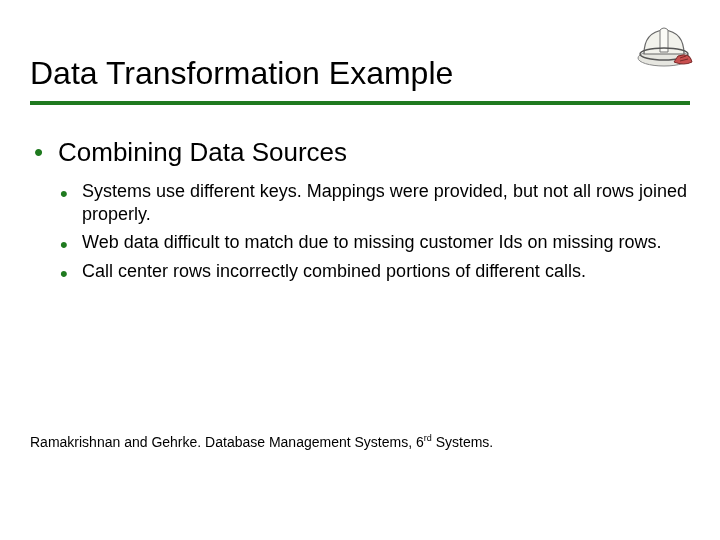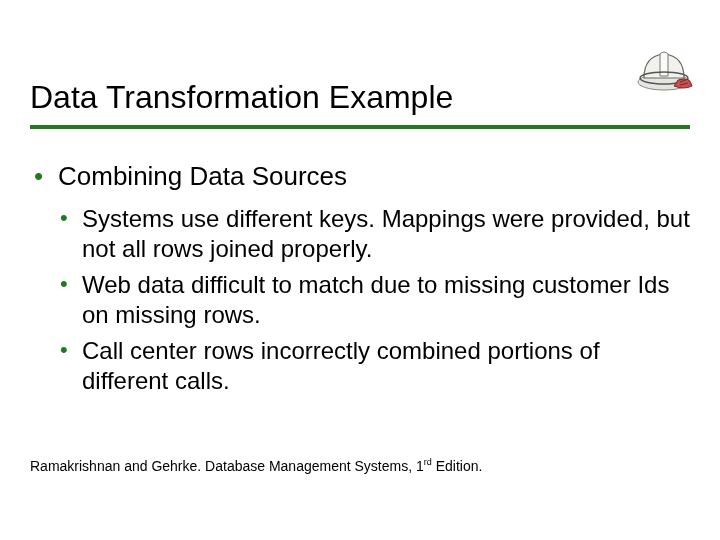--- a/index.html
+++ b/index.html
@@ -12,21 +12,20 @@
     color: #000;
     position: relative;
     overflow: hidden;
   }
   .slide {
     position: relative;
     width: 720px;
     height: 496px;
     box-sizing: border-box;
     padding: 56px 30px 0 30px;
-    margin-top: 24px;
   }
   .title {
     font-size: 32px;
     font-weight: 400;
     font-family: Arial, Helvetica, sans-serif;
     margin: 0;
     line-height: 1.1;
   }
   .rule {
     height: 4px;
@@ -59,21 +58,21 @@
     color: #1f7a1f;
   }
   .level2 {
     margin: 12px 0 0 0;
     padding: 0;
     list-style: none;
   }
   .level2 > li {
     position: relative;
     padding-left: 24px;
-    font-size: 24px;
+    font-size: 18px;
     line-height: 1.25;
     margin-bottom: 6px;
   }
   .level2 > li::before {
     content: "•";
     position: absolute;
     left: 2px;
     top: 0;
     font-size: 22px;
     color: #1f7a1f;
@@ -120,16 +119,16 @@
           <span>Web data difficult to match due to missing customer Ids on missing rows.</span>
         </li>
         <li>
           <span>Call center rows incorrectly combined portions of different calls.</span>
         </li>
       </ul>
     </li>
   </ul>
 
   <div class="footer">
-    <span>Ramakrishnan and Gehrke. Database Management Systems, 1</span><sup>rd</sup><span> Edition.</span>
+    <span>Ramakrishnan and Gehrke. Database Management Systems, 6</span><sup>rd</sup><span> Systems.</span>
   </div>
 
 </div>
 
 </body></html>

